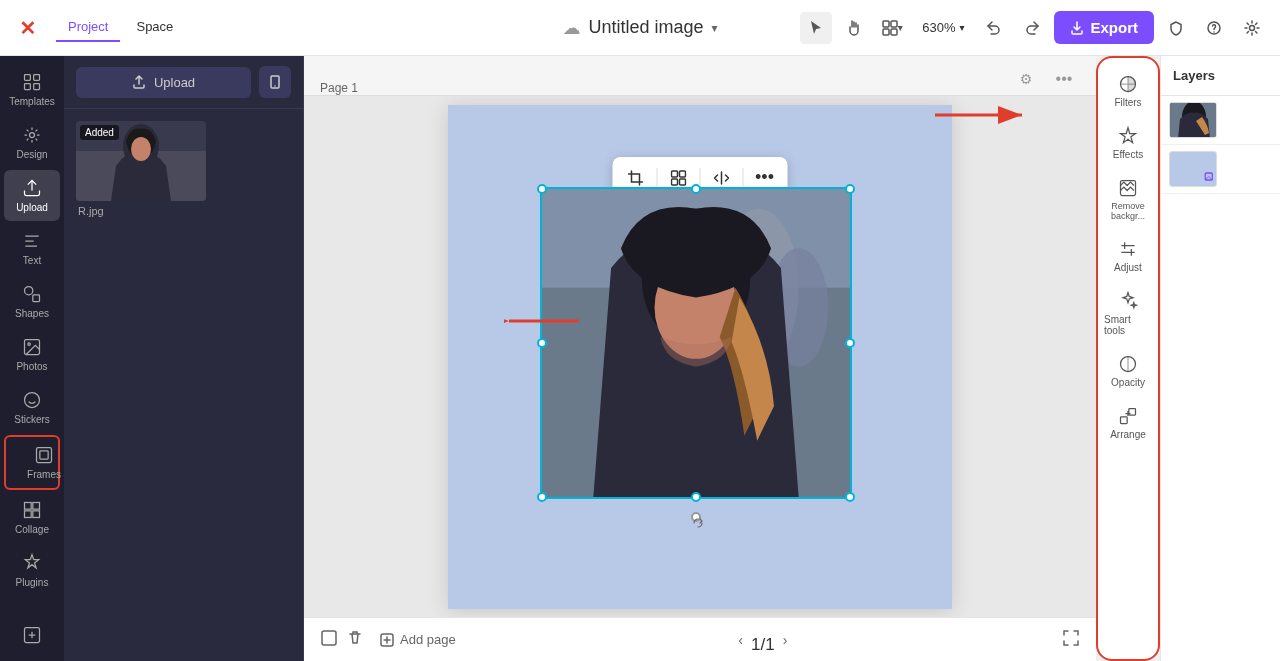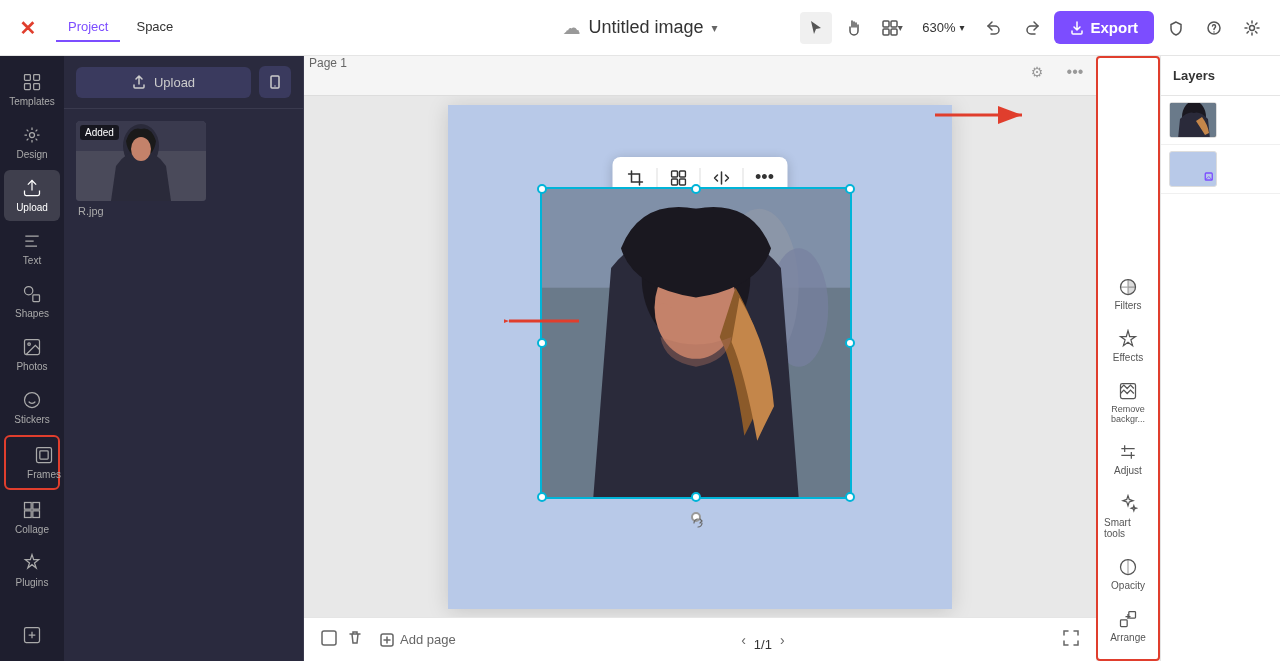--- a/index.html
+++ b/index.html
@@ -120,21 +120,21 @@
       position: absolute; left: 200px; top: 250px;
       pointer-events: none; z-index: 100;
     }
 
     
     .canvas-area {
       flex: 1; background: #e8e8e8; display: flex; flex-direction: column; position: relative; overflow: hidden;
     }
     .canvas-topbar {
       height: 40px; background: #f5f5f5; border-bottom: 1px solid #ddd;
-      display: flex; align-items: flex-start; padding: 0 5px; justify-content: space-between;
+      display: flex; align-items: flex-end; padding: 0 16px; justify-content: space-between;
       flex-shrink: 0;
     }
     .page-label { font-size: 12px; color: #666; }
     .canvas-topbar-icons { display: flex; gap: 6px; align-items: center; }
     .canvas-wrapper {
       flex: 1; display: flex; align-items: center; justify-content: center; overflow: hidden;
       position: relative;
     }
     .canvas {
       width: 504px; height: 504px; background: #b8c9e8; position: relative;
@@ -192,36 +192,36 @@
       height: 44px; background: #fff; border-top: 1px solid #e5e5e5;
       display: flex; align-items: center; padding: 0 16px; gap: 8px; flex-shrink: 0;
     }
     .bottom-icon { color: #666; font-size: 16px; cursor: pointer; }
     .add-page-btn {
       display: flex; align-items: center; gap: 6px; color: #666; font-size: 13px;
       cursor: pointer; padding: 4px 8px; border-radius: 4px;
     }
     .page-nav { margin-left: auto; display: flex; align-items: center; gap: 8px; }
     .page-nav-btn { background: none; border: none; cursor: pointer; color: #666; font-size: 14px; }
-    .page-num { font-size: 13px; color: #333; margin-top: 10px; }
+    .page-num { font-size: 17px; color: #333; margin-top: 10px; }
 
     
     .right-panel {
       width: 64px; background: #fff; border-left: 1px solid #e5e5e5;
       display: flex; flex-direction: column; align-items: center; padding: 8px 0; gap: 2px;
       flex-shrink: 0;
     }
     .right-panel-item {
       width: 56px; display: flex; flex-direction: column; align-items: center;
       padding: 8px 4px; border-radius: 6px; cursor: pointer; color: #555;
       font-size: 10px; gap: 3px;
     }
     .right-panel-item svg { width: 20px; height: 20px; }
     .right-panel-bordered {
-      border: 2px solid #e03e2d; border-radius: 4px; justify-content: flex-end;
+      border: 2px solid #e03e2d; border-radius: 16px;
     }
 
     
     .layers-panel {
       width: 120px; background: #fff; border-left: 1px solid #e5e5e5;
       display: flex; flex-direction: column; flex-shrink: 0;
     }
     .layers-header {
       padding: 12px; font-size: 13px; font-weight: 600; color: #333;
       border-bottom: 1px solid #e5e5e5;

